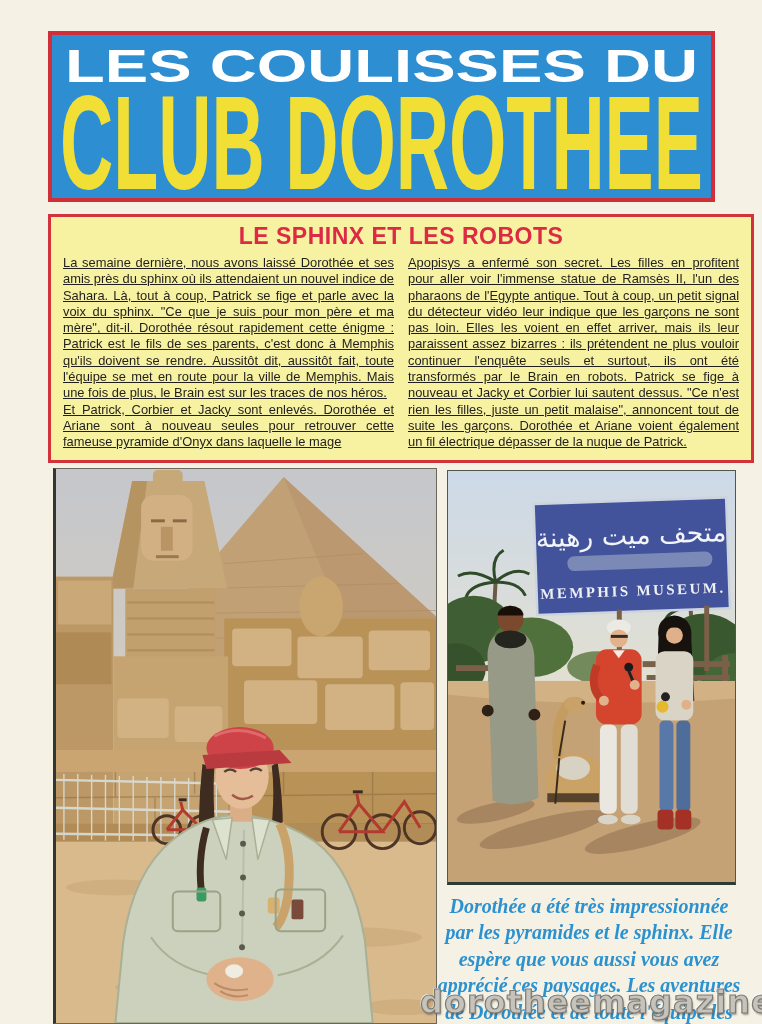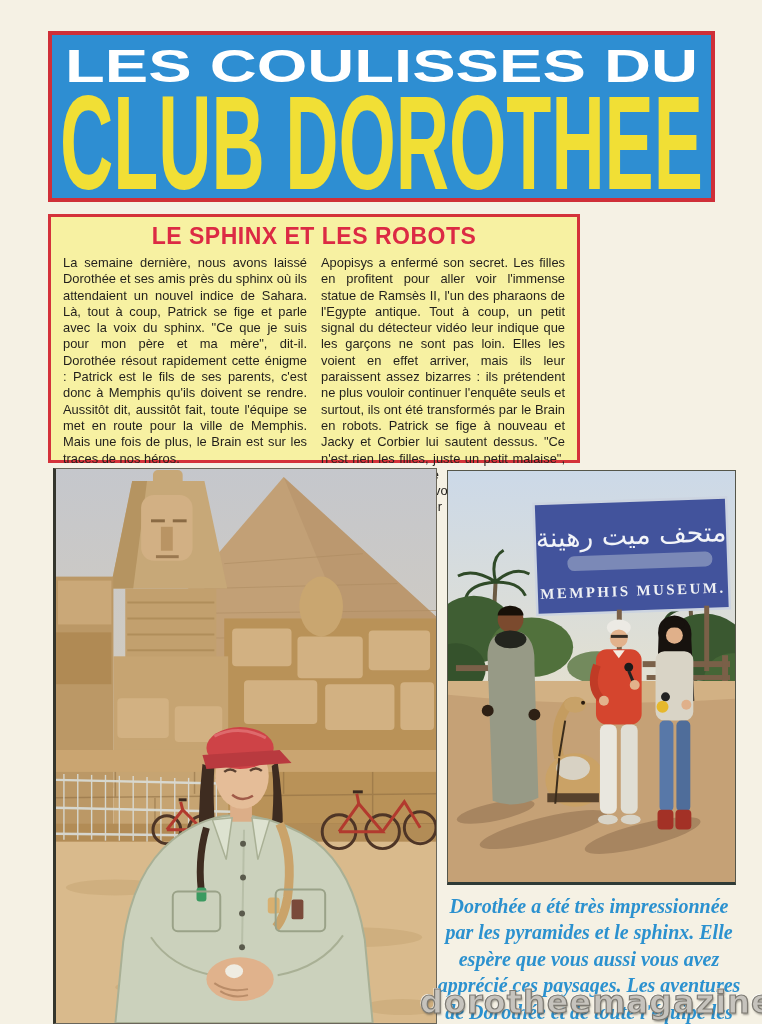--- a/index.html
+++ b/index.html
@@ -8,28 +8,28 @@
 
   
   .banner{position:absolute;left:48px;top:31px;width:667px;height:171px;
     background:#2e8ed2;border:4px solid #cf2f38;box-sizing:border-box;
     display:flex;flex-direction:column;align-items:center;}
   .banner svg{display:block;}
   .banner-kicker-svg{width:651px;height:50px;margin-top:5px;}
   .banner-title-svg{width:653px;height:103px;margin-top:1px;}
 
   
-  .article{position:absolute;left:48px;top:214px;width:532px;height:249px;
+  .article{position:absolute;left:48px;top:214px;width:706px;height:249px;
     background:#f7f1a2;border:3px solid #d4323a;box-sizing:border-box;
     padding:4px 12px 17px 12px;}
   .article-title{text-align:center;color:#dc2a44;font-size:23px;font-weight:bold;
     letter-spacing:.5px;margin:2px 0 5px 0;font-family:"Liberation Sans",sans-serif;}
   .cols{display:flex;gap:14px;}
   .col{flex:1;font-size:12.9px;line-height:16.3px;text-align:justify;
-    white-space:pre-line;color:#211f1c;}
+    white-space:pre-line;color:#211f1c;text-decoration:underline;}
 
   
   .photo{position:absolute;box-sizing:border-box;overflow:hidden;}
   .photo svg{display:block;width:100%;height:100%;}
   .photo-left{left:53px;top:468px;width:384px;height:556px;
     border:1px solid #6a665a;border-left:3px solid #34352c;}
   .photo-right{left:447px;top:470px;width:289px;height:415px;
     border:1px solid #55564a;border-bottom:3px solid #2e3a36;}
 
   

